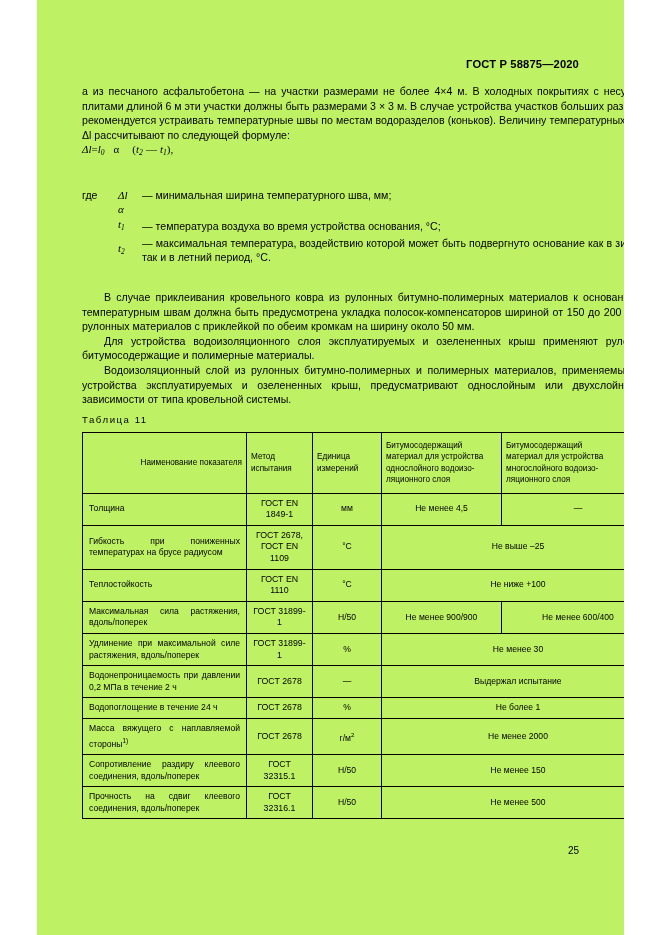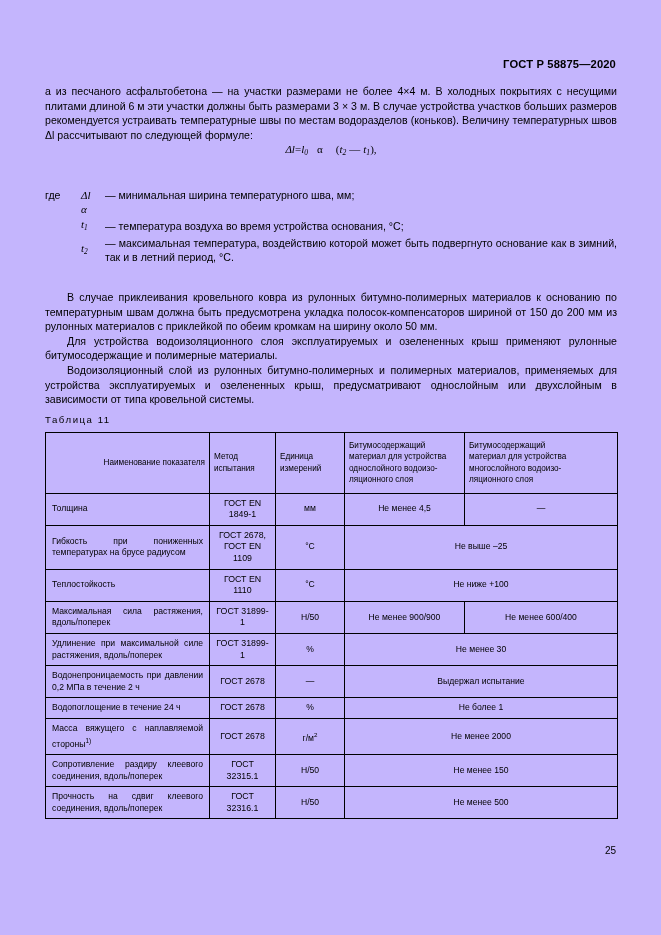--- a/index.html
+++ b/index.html
@@ -6,24 +6,24 @@
     margin: 0;
     padding: 0;
     background: #ffffff;
   }
   body {
     font-family: "Liberation Sans", sans-serif;
     color: #000000;
   }
   .page {
     position: relative;
-    width: 661px;
+    width: 587px;
     height: 935px;
     margin: 0 auto;
-    background: #c4b5fd;
+    background: #bef264;
     overflow: hidden;
     box-sizing: border-box;
   }
   
   .doc-header {
     position: absolute;
     right: 45px;
     top: 58px;
     font-size: 11.2px;
     font-weight: bold;
@@ -39,21 +39,21 @@
     hyphens: manual;
   }
   .para.indent { text-indent: 22px; }
   .block-top { position: absolute; left: 45px; top: 84px; width: 572px; }
   
   .formula {
     position: absolute;
     left: 45px;
     top: 143px;
     width: 572px;
-    text-align: center;
+    text-align: left;
     font-size: 11px;
     font-style: italic;
     font-family: "Liberation Serif", serif;
   }
   .formula .sub {
     font-size: 7.6px;
     vertical-align: -0.32em;
     font-style: italic;
   }
   .formula .up { font-style: normal; }

